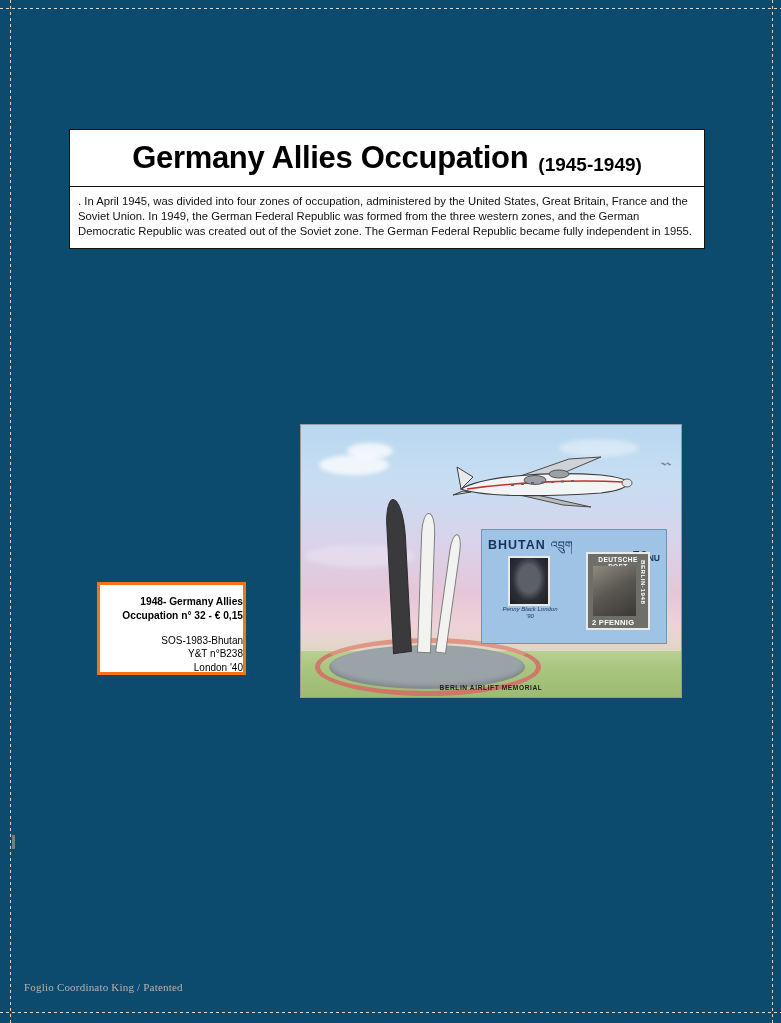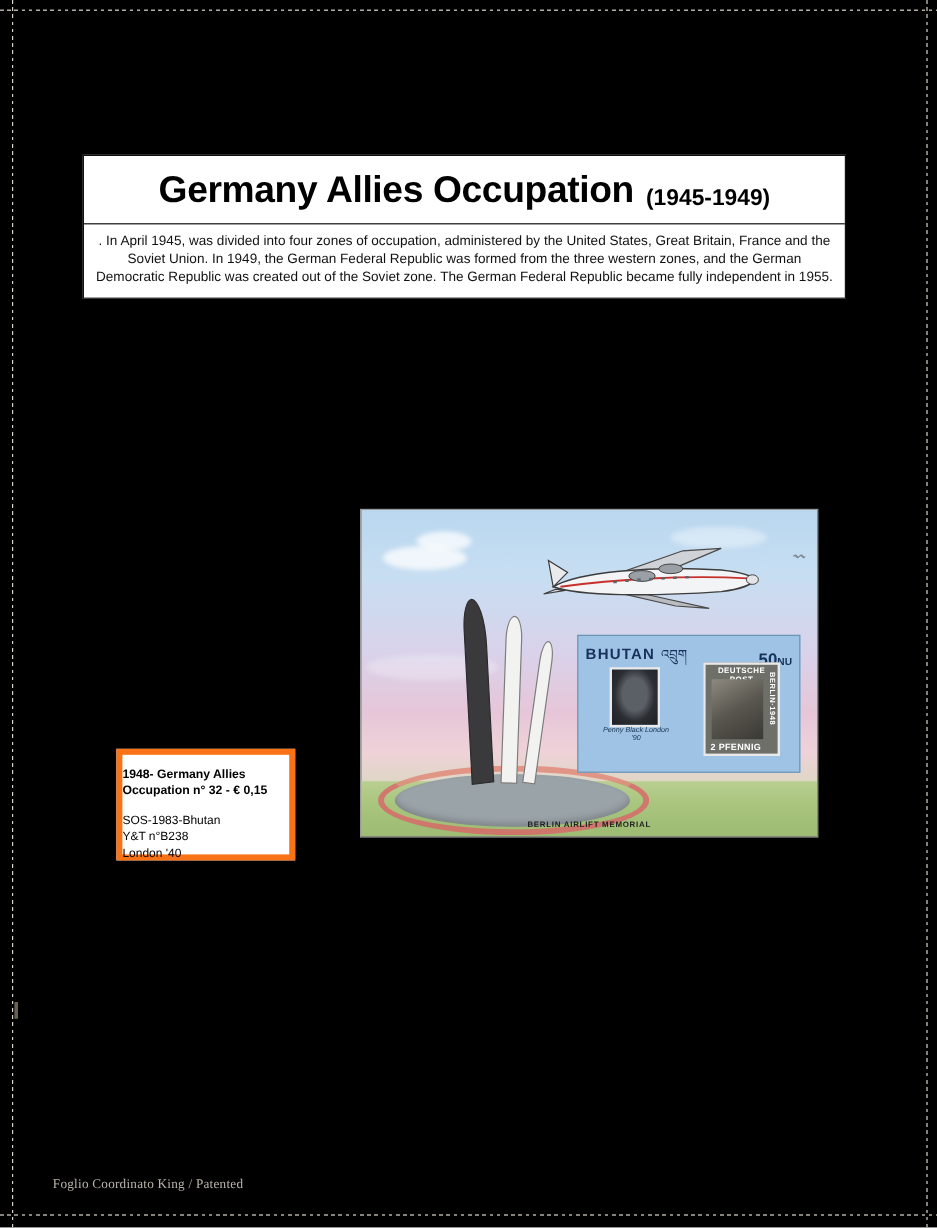--- a/index.html
+++ b/index.html
@@ -7,21 +7,21 @@
     padding: 0;
     background: #ffffff;
   }
   body {
     font-family: "Liberation Sans", sans-serif;
   }
   #page {
     position: relative;
     width: 781px;
     height: 1023px;
-    background: #000000;
+    background: #0c4a6e;
     overflow: hidden;
   }
   
   .edge-left {
     position: absolute;
     left: 10px; top: 0; width: 1px; height: 1023px;
     background: repeating-linear-gradient(to bottom, #d8d3c8 0 3px, transparent 3px 6px);
   }
   .edge-right {
     position: absolute;
@@ -77,34 +77,34 @@
   #title-rule {
     height: 1px;
     background: #111;
     margin: 4px 0 0 0;
   }
   #title-text {
     padding: 7px 8px 9px 8px;
     font-size: 11.3px;
     line-height: 1.32;
     color: #111;
-    text-align: center;
+    text-align: left;
   }
 
   
   #caption-box {
     position: absolute;
     left: 97px;
-    top: 624px;
+    top: 582px;
     width: 149px;
     height: 93px;
-    border: 5px solid #f97316;
+    border: 3px solid #f97316;
     background: #fff;
     box-sizing: border-box;
-    text-align: left;
+    text-align: right;
     padding-top: 10px;
   }
   .cap-strong {
     font-size: 10.2px;
     font-weight: bold;
     line-height: 1.35;
     color: #000;
   }
   .cap-line {
     font-size: 10px;
@@ -204,21 +204,21 @@
     top: 104px;
     width: 186px;
     height: 115px;
     background: #9ec3e4;
     border: 1px solid #6d93b5;
     box-sizing: border-box;
   }
   #stamp-top {
     display: flex;
     justify-content: space-between;
-    align-items: center;
+    align-items: flex-end;
     padding: 3px 6px 0 6px;
   }
   #stamp-country {
     font-size: 12.5px;
     font-weight: bold;
     letter-spacing: 1px;
     color: #17315b;
   }
   #stamp-script {
     font-size: 11px;
@@ -312,21 +312,20 @@
 
   
   #footer-text {
     position: absolute;
     left: 24px;
     bottom: 30px;
     font-family: "Liberation Serif", serif;
     font-size: 11px;
     color: #b9b4ab;
     letter-spacing: .2px;
-    margin-left: 20px;
   }
 </style>
 </head>
 <body>
 
 <div id="page">
 
   <div class="edge-left"></div>
   <div class="edge-right"></div>
   <div class="edge-top"></div>

